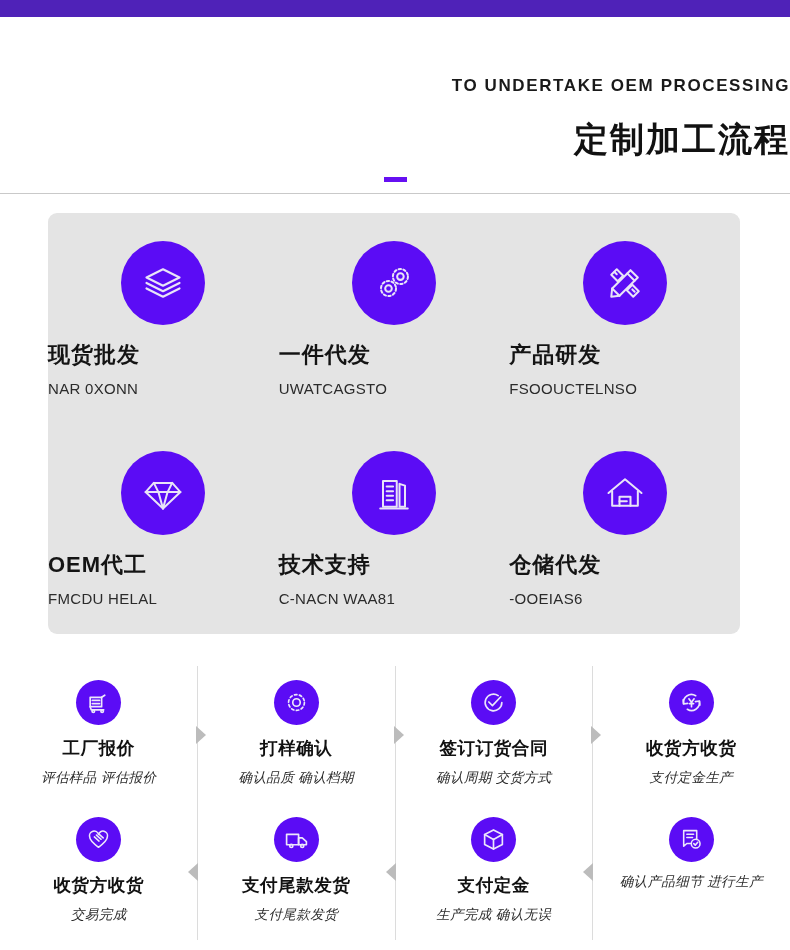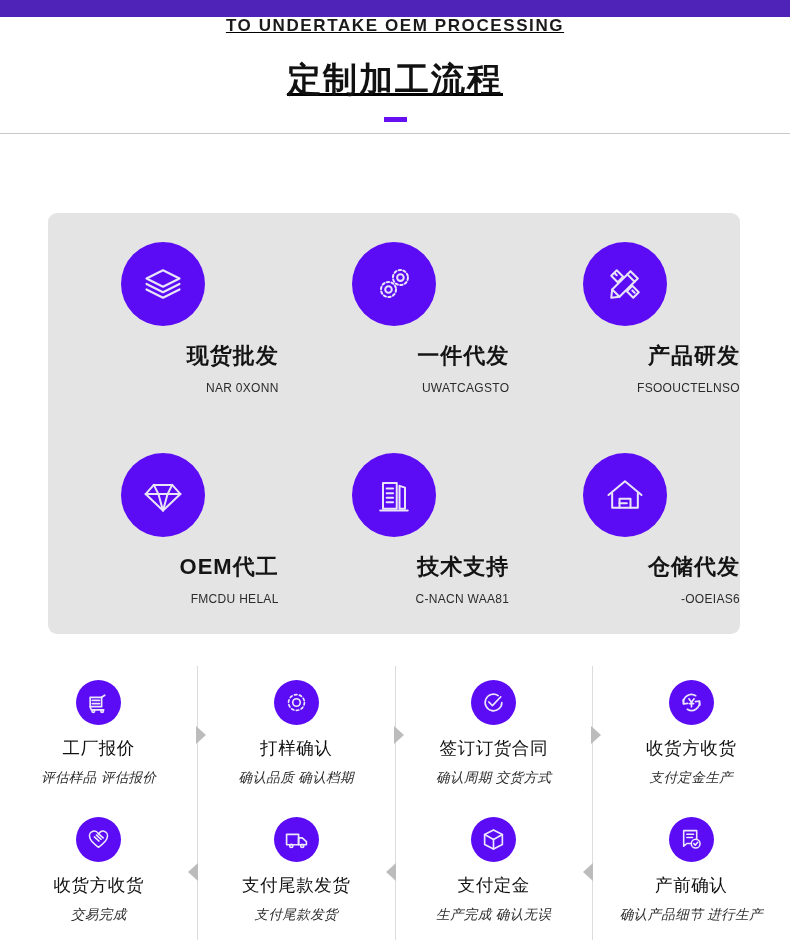--- a/index.html
+++ b/index.html
@@ -8,21 +8,21 @@
     background: #ffffff;
     font-family: "Liberation Sans", "DejaVu Sans", sans-serif;
     overflow: hidden;
   }
   .page { position: relative; width: 790px; height: 950px; }
 
   
   .topbar { width: 790px; height: 17px; background: #4f22b8; }
 
   
-  .header { text-align: center; text-decoration: underline; }
+  .header { padding-top: 60px; text-align: right; }
   .header .eng {
     font-size: 17px;
     font-weight: bold;
     letter-spacing: 1.6px;
     color: #1a1a1a;
     line-height: 1;
   }
   .header .cn {
     margin-top: 28px;
     font-size: 34px;
@@ -52,44 +52,43 @@
   }
   .card-grid {
     position: absolute;
     left: 0; top: 0; width: 100%; height: 100%;
     display: grid;
     grid-template-columns: repeat(3, 1fr);
     grid-template-rows: repeat(2, 1fr);
     align-items: center;
     justify-items: center;
   }
-  .svc { text-align: right; width: 100%; }
+  .svc { text-align: left; width: 100%; }
   .svc .circle {
     width: 84px; height: 84px;
     border-radius: 50%;
     background: #5b0cf5;
     margin: 0 auto;
     display: flex; align-items: center; justify-content: center;
   }
   .svc .circle svg { width: 44px; height: 44px; display: block; }
   .svc .cn {
     margin-top: 19px;
     font-size: 22px;
     font-weight: bold;
     letter-spacing: 1px;
     color: #141414;
     line-height: 1;
   }
   .svc .en {
     margin-top: 15px;
-    font-size: 12px;
+    font-size: 15px;
     letter-spacing: 0.3px;
     color: #2b2b2b;
     line-height: 1;
-    padding-left: 36px;
   }
 
   
   .flow {
     position: absolute;
     left: 0; top: 666px;
     width: 790px;
   }
   .flow-row {
     display: grid;
@@ -102,21 +101,21 @@
     width: 45px; height: 45px;
     border-radius: 50%;
     background: #5b0cf5;
     margin: 0 auto;
     display: flex; align-items: center; justify-content: center;
   }
   .step .circle svg { width: 25px; height: 25px; display: block; }
   .step .cn {
     margin-top: 15px;
     font-size: 17.5px;
-    font-weight: normal;
+    font-weight: bold;
     letter-spacing: 0.6px;
     color: #111111;
     line-height: 1;
   }
   .step .sub {
     margin-top: 13px;
     font-size: 13.5px;
     letter-spacing: 0.4px;
     color: #2b2b2b;
     line-height: 1;
@@ -359,21 +358,20 @@
       <div class="step">
         <div class="circle">
           <svg viewBox="0 0 24 24" fill="none" stroke="#ece7fb" stroke-width="1.5" stroke-linejoin="round" stroke-linecap="round">
             <path d="M4.5 3.5 H17 V12 M4.5 3.5 V18.5 L7.5 15.8 H11"></path>
             <path d="M7.5 7 H14"></path>
             <path d="M7.5 10 H13"></path>
             <circle cx="16" cy="16" r="4.2"></circle>
             <polyline points="14.2,16 15.6,17.4 18,14.6"></polyline>
           </svg>
         </div>
-        <div class="cn">产前确认</div>
         <div class="sub">确认产品细节 进行生产</div>
       </div>
 
       <div class="sep" style="left:197px;">
         <div class="tri left"></div>
       </div>
       <div class="sep" style="left:395px;">
         <div class="tri left"></div>
       </div>
       <div class="sep" style="left:592px;">

